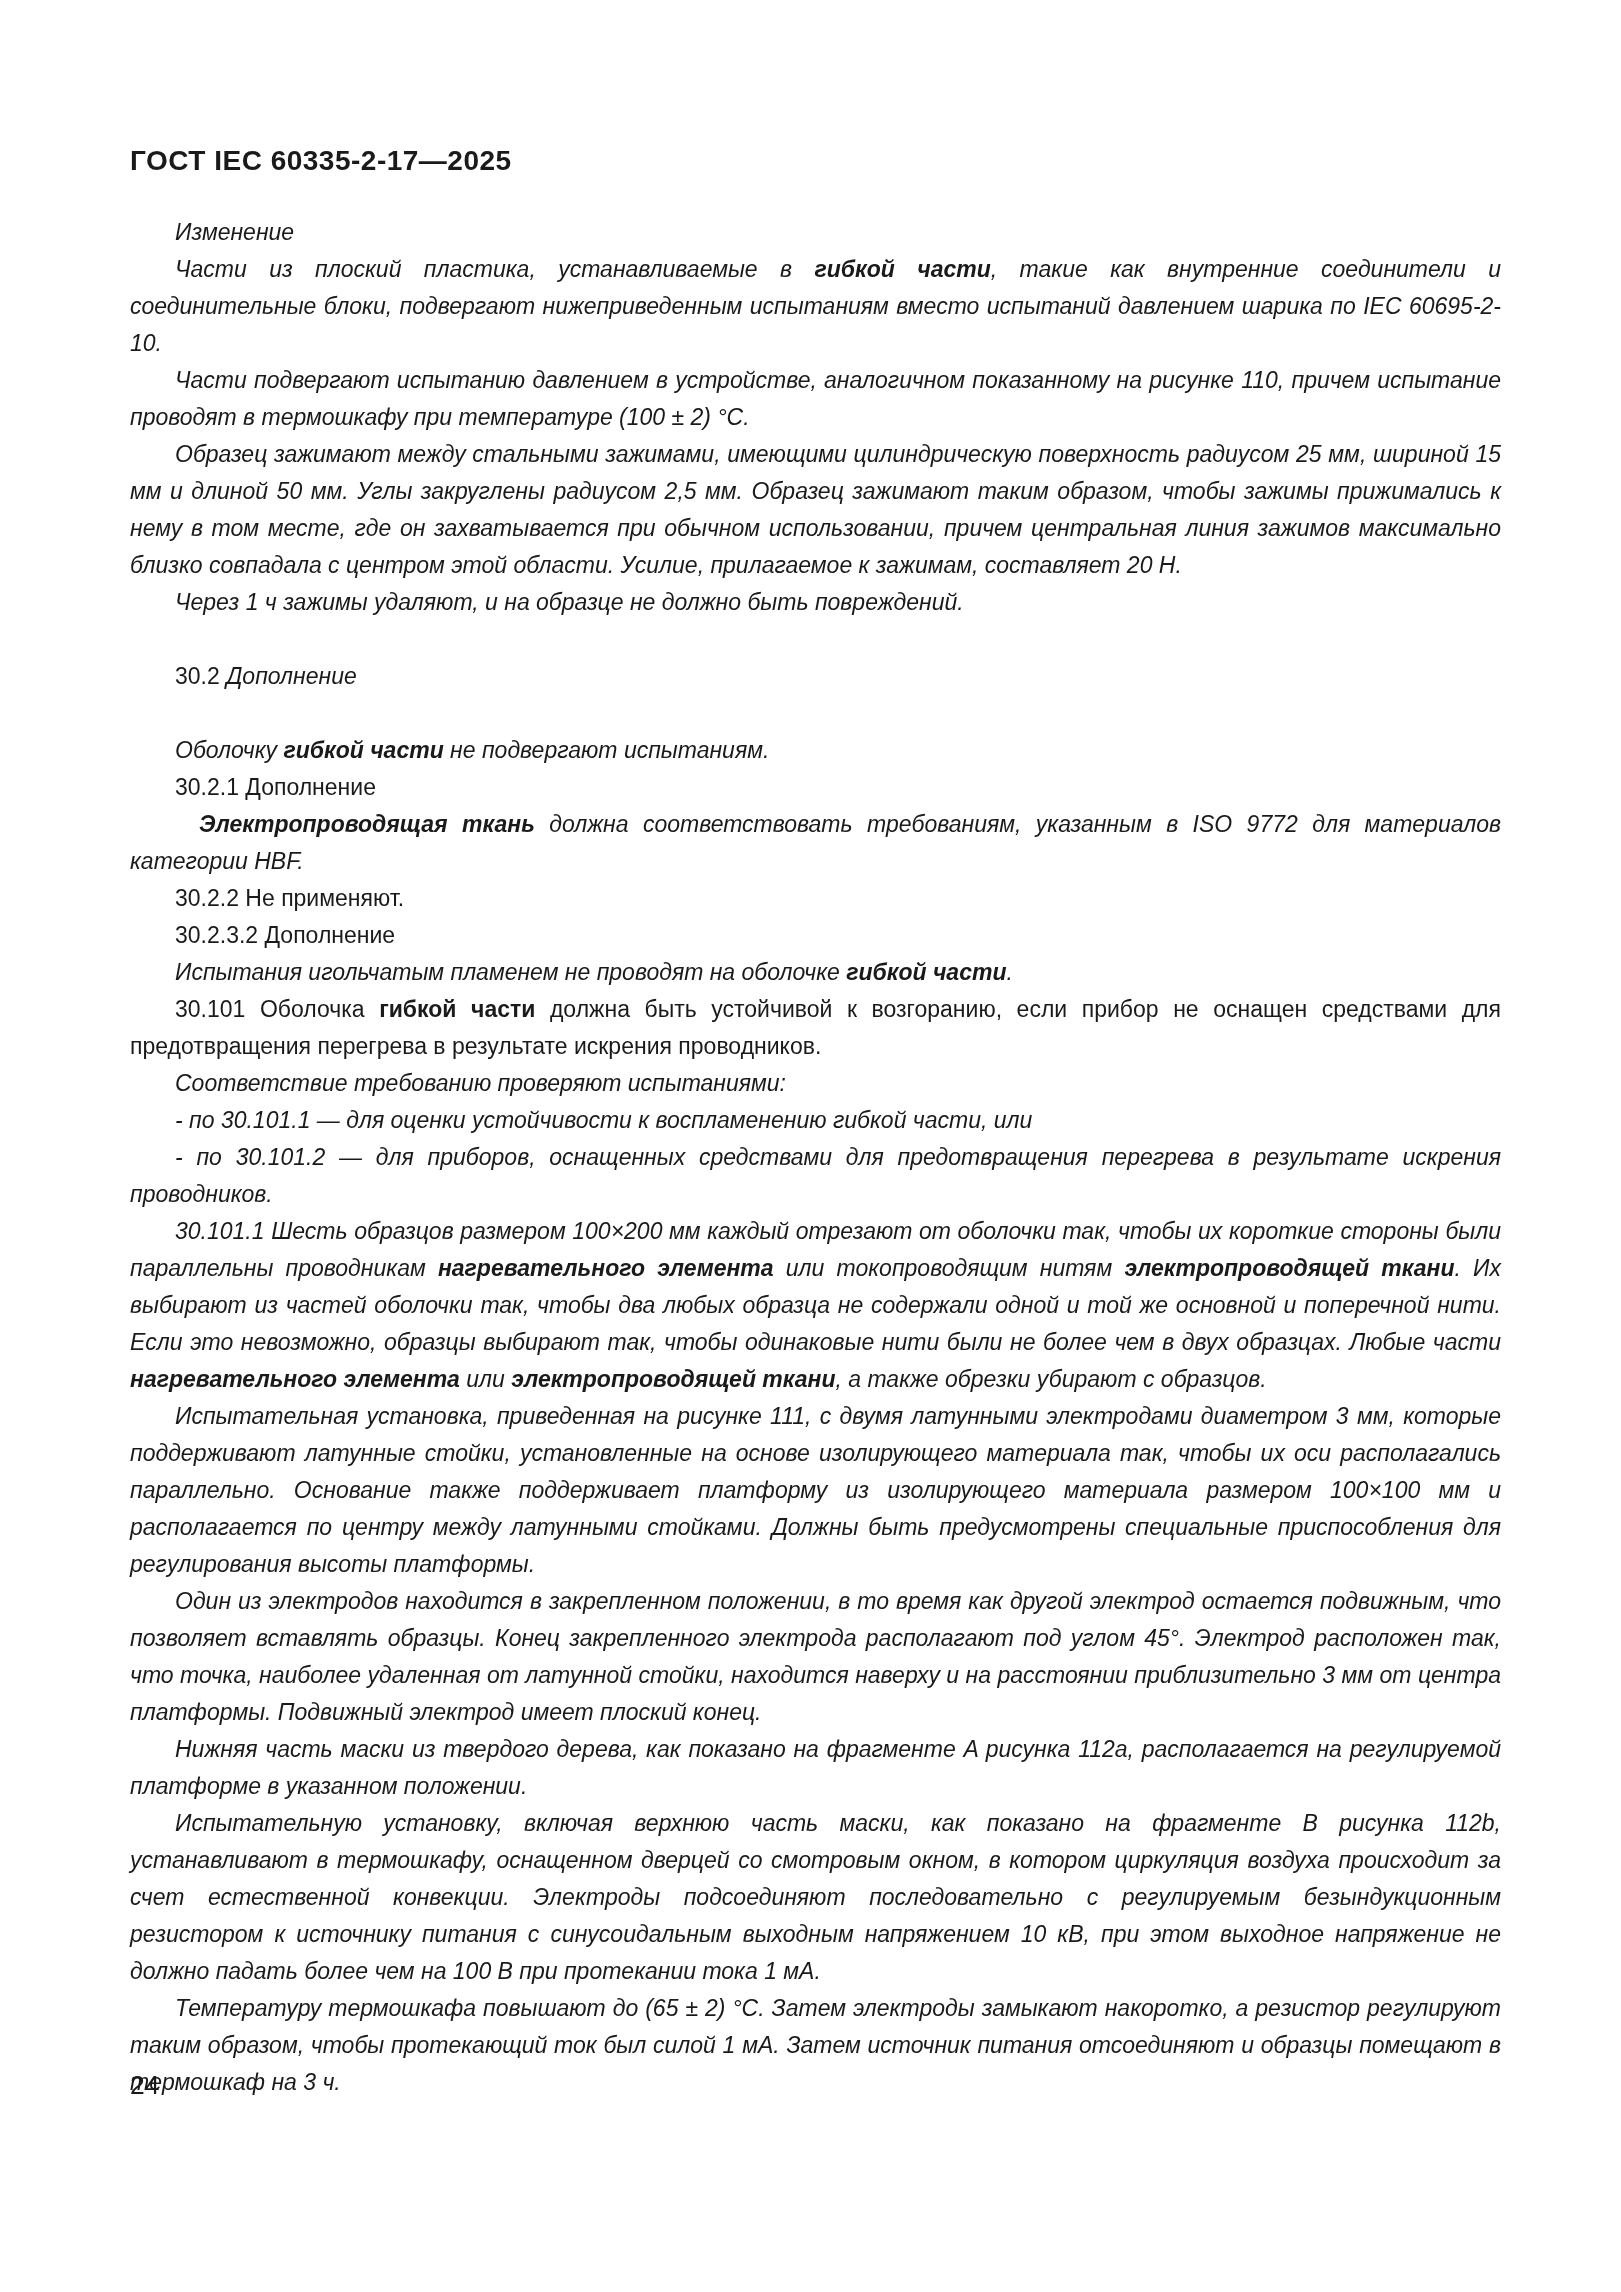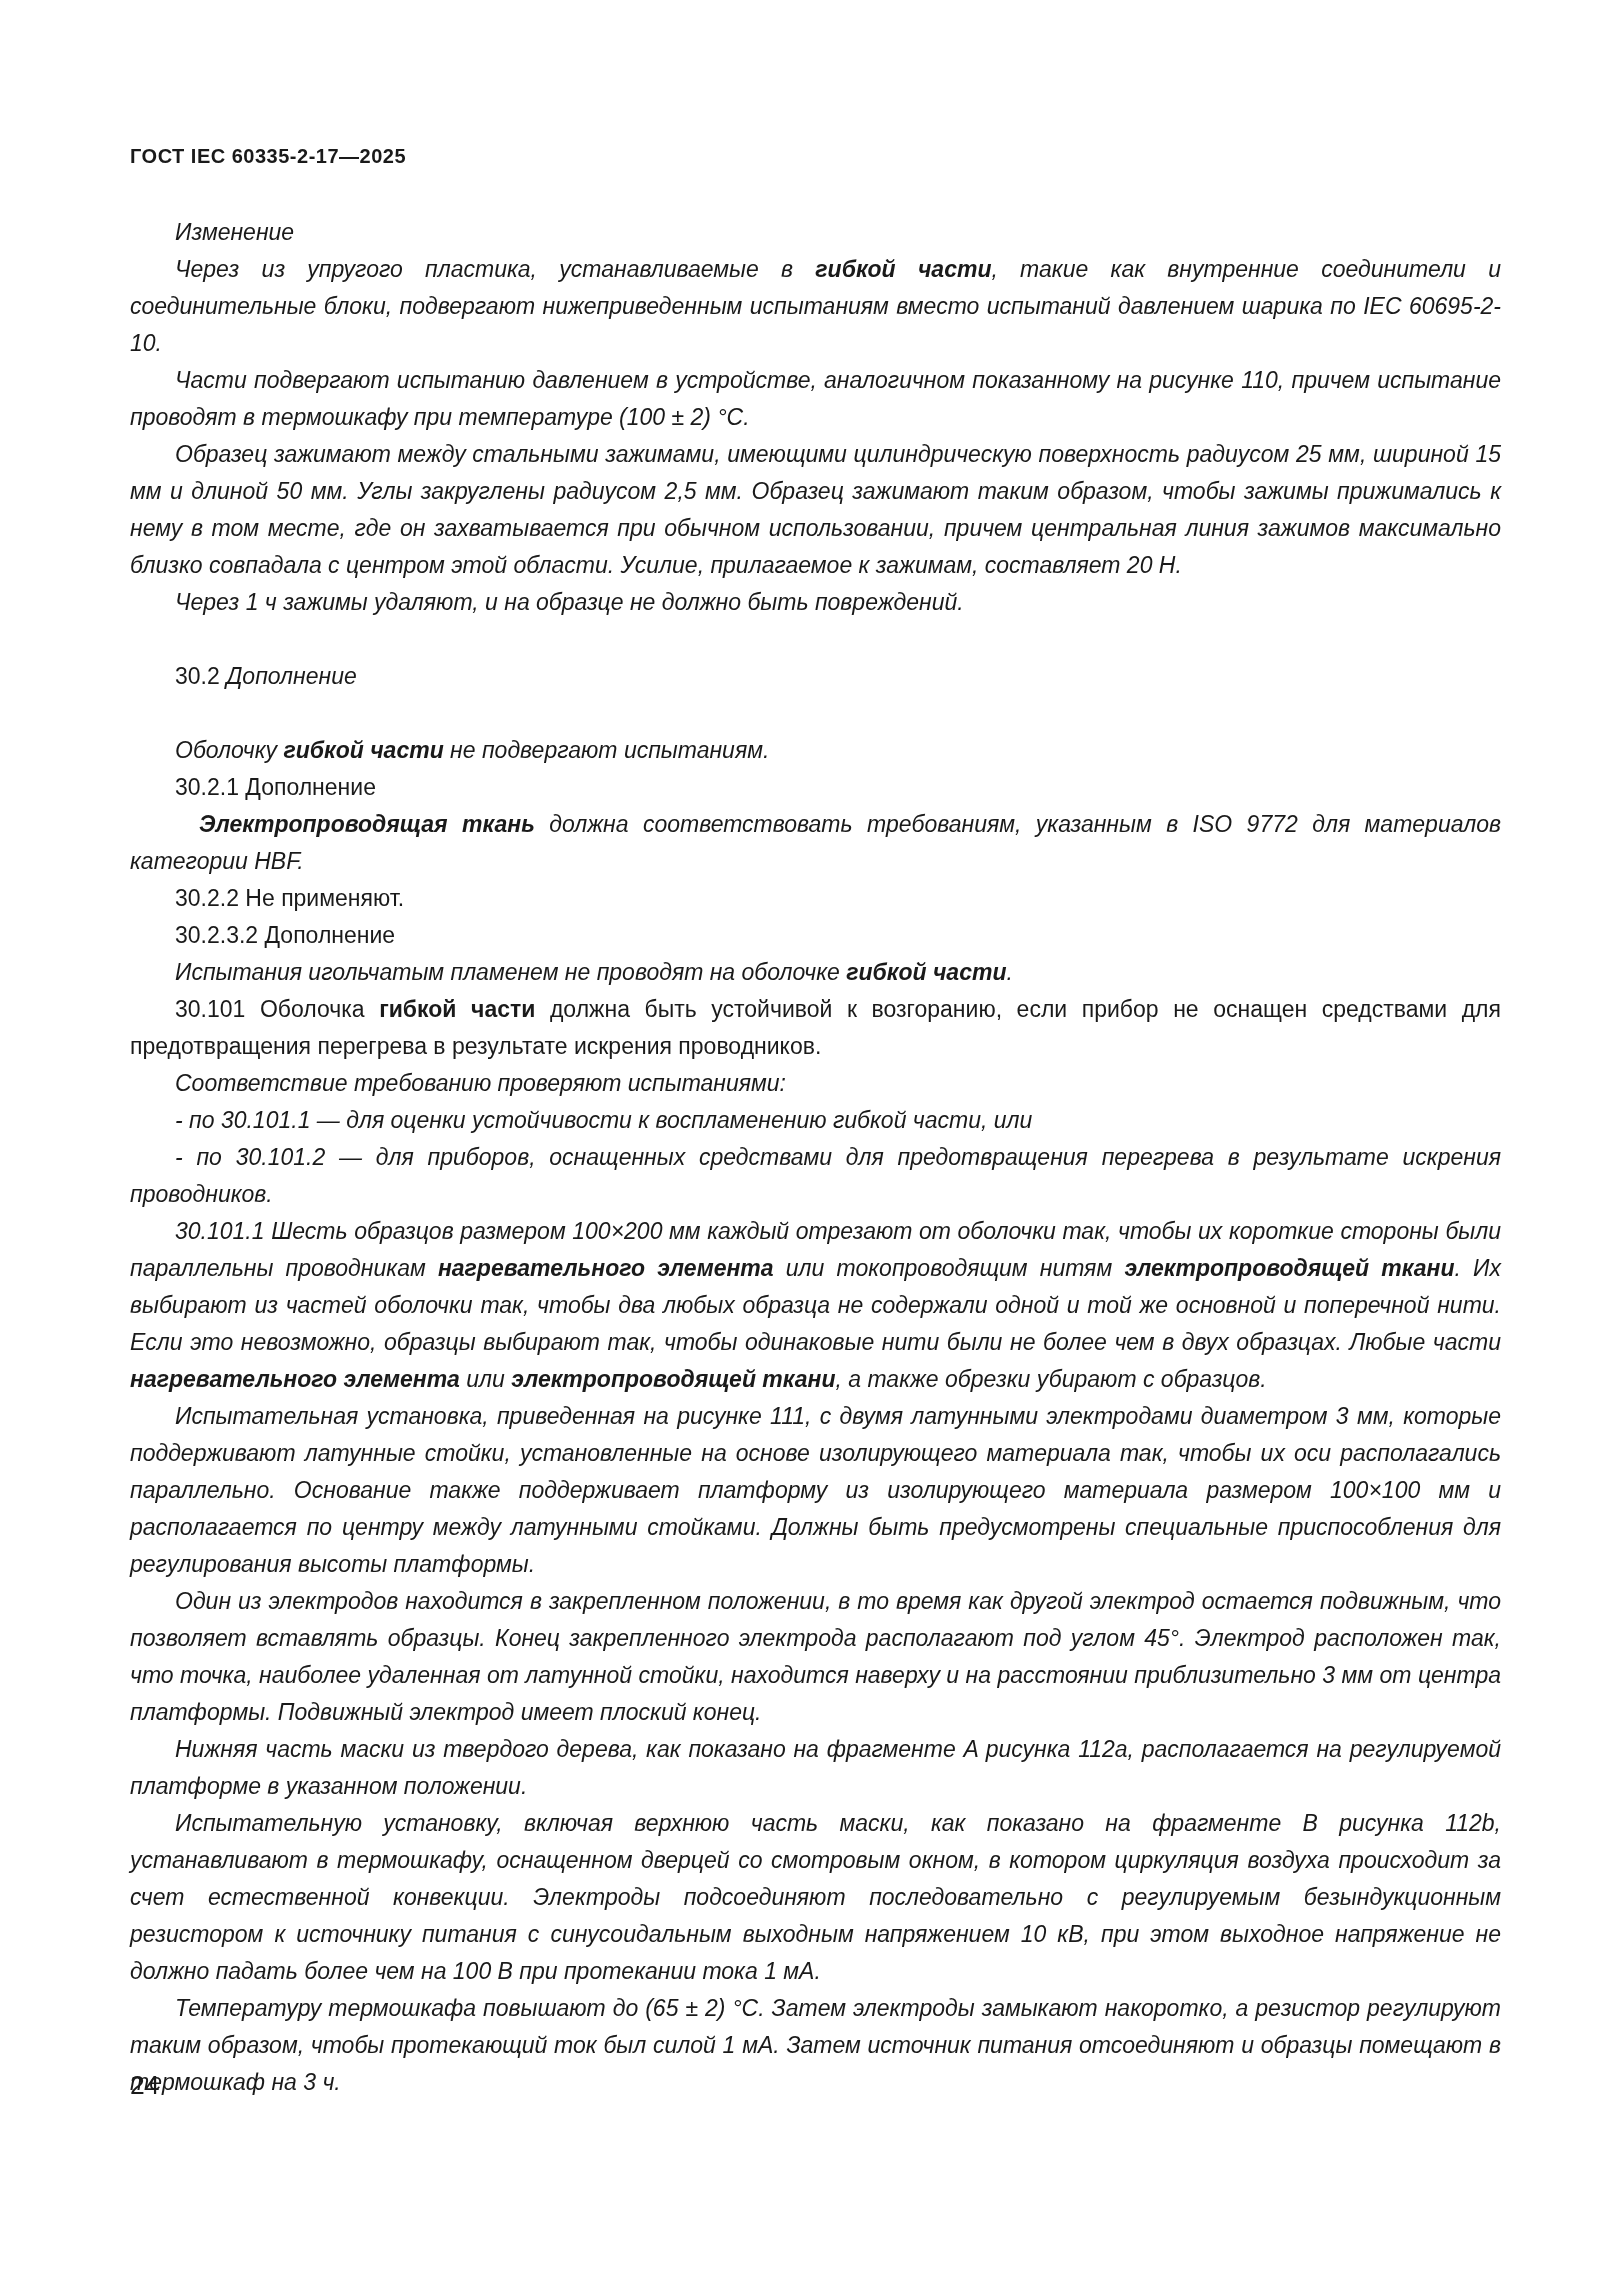--- a/index.html
+++ b/index.html
@@ -14,21 +14,21 @@
     margin: 0 auto;
     background: #ffffff;
     color: #1a1a1a;
     font-family: "Liberation Sans", sans-serif;
     overflow: hidden;
   }
   .doc-header {
     position: absolute;
     left: 130px;
     top: 145px;
-    font-size: 20px;
+    font-size: 28px;
     font-weight: bold;
     letter-spacing: 0.5px;
     white-space: nowrap;
   }
   .doc-body {
     position: absolute;
     left: 130px;
     top: 214px;
     width: 1371px;
     font-size: 23px;
@@ -51,21 +51,21 @@
   }
 </style>
 </head>
 <body>
 
 <div class="page">
   <div class="doc-header">ГОСТ IEC 60335-2-17—2025</div>
 
   <main class="doc-body">
       <p class="para"><span style="font-style: italic;">Изменение</span></p>
-      <p class="para"><span style="font-style: italic;">Через из упругого пластика, устанавливаемые в </span><span style="font-style: italic; font-weight: bold;">гибкой части</span><span style="font-style: italic;">, такие как внутренние соединители и соединительные блоки, подвергают нижеприведенным испытаниям вместо испытаний давлением шарика по IEC 60695-2-10.</span></p>
+      <p class="para"><span style="font-style: italic;">Части из плоский пластика, устанавливаемые в </span><span style="font-style: italic; font-weight: bold;">гибкой части</span><span style="font-style: italic;">, такие как внутренние соединители и соединительные блоки, подвергают нижеприведенным испытаниям вместо испытаний давлением шарика по IEC 60695-2-10.</span></p>
       <p class="para"><span style="font-style: italic;">Части подвергают испытанию давлением в устройстве, аналогичном показанному на рисунке 110, причем испытание проводят в термошкафу при температуре (100 ± 2) °С.</span></p>
       <p class="para"><span style="font-style: italic;">Образец зажимают между стальными зажимами, имеющими цилиндрическую поверхность радиусом 25 мм, шириной 15 мм и длиной 50 мм. Углы закруглены радиусом 2,5 мм. Образец зажимают таким образом, чтобы зажимы прижимались к нему в том месте, где он захватывается при обычном использовании, причем центральная линия зажимов максимально близко совпадала с центром этой области. Усилие, прилагаемое к зажимам, составляет 20 Н.</span></p>
       <p class="para"><span style="font-style: italic;">Через 1 ч зажимы удаляют, и на образце не должно быть повреждений.</span></p>
       <p class="para space-before"><span style="font-style: normal;">30.2 </span><span style="font-style: italic;">Дополнение</span></p>
       <p class="para space-before"><span style="font-style: italic;">Оболочку </span><span style="font-style: italic; font-weight: bold;">гибкой части</span><span style="font-style: italic;"> не подвергают испытаниям.</span></p>
       <p class="para"><span style="font-style: normal;">30.2.1 Дополнение</span></p>
       <p class="para"><span style="font-style: italic; font-weight: bold; margin-left: 24px;">Электропроводящая ткань</span><span style="font-style: italic;"> должна соответствовать требованиям, указанным в ISO 9772 для материалов категории HBF.</span></p>
       <p class="para"><span style="font-style: normal;">30.2.2 Не применяют.</span></p>
       <p class="para"><span style="font-style: normal;">30.2.3.2 Дополнение</span></p>
       <p class="para"><span style="font-style: italic;">Испытания игольчатым пламенем не проводят на оболочке </span><span style="font-style: italic; font-weight: bold;">гибкой части</span><span style="font-style: italic;">.</span></p>

